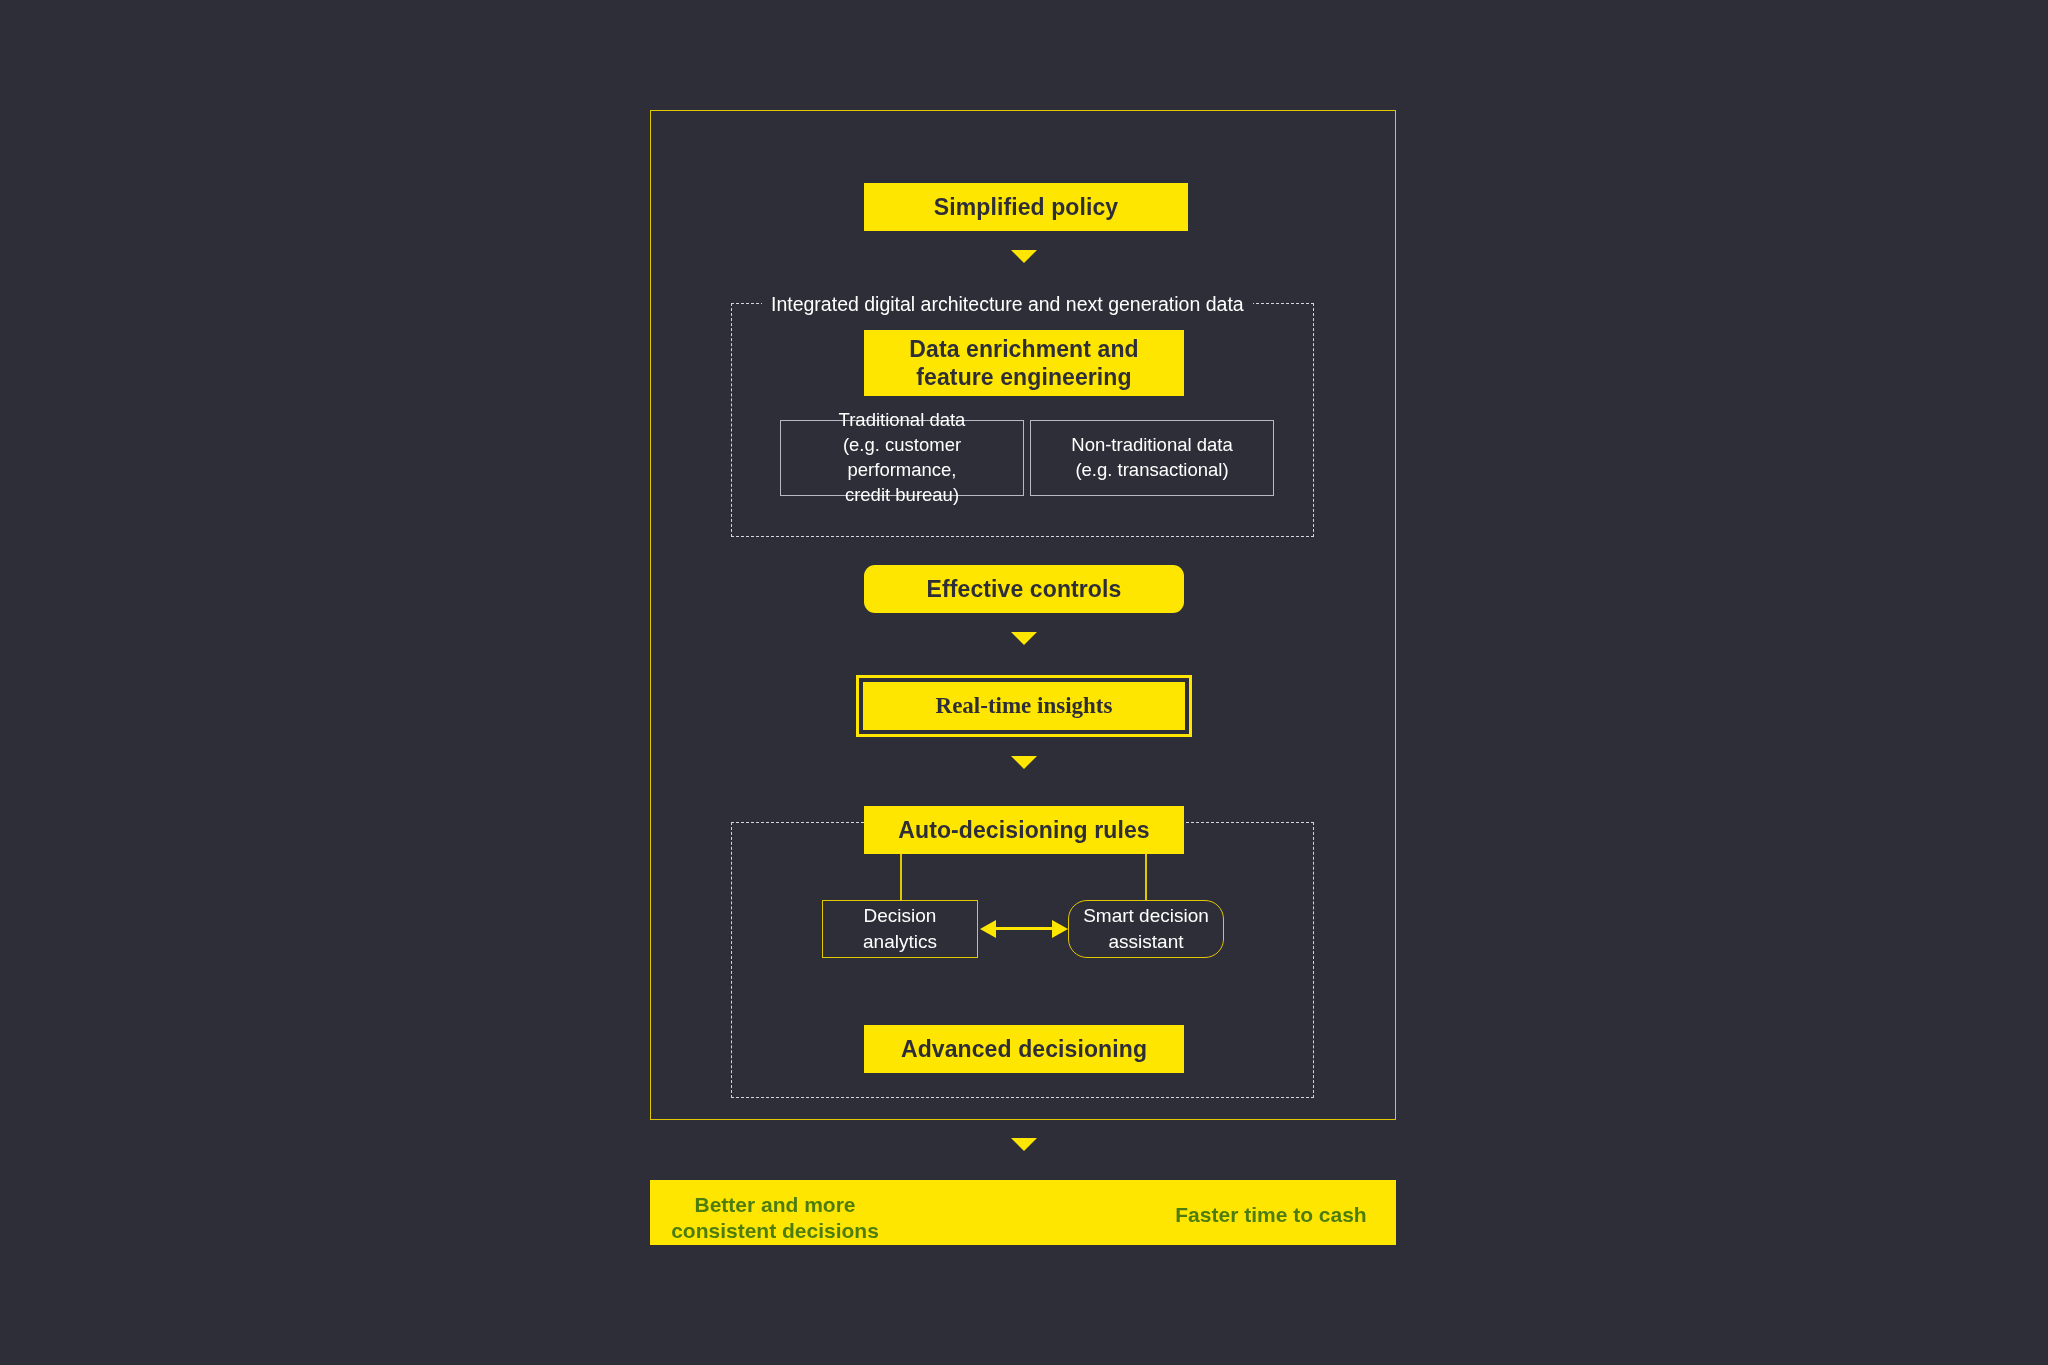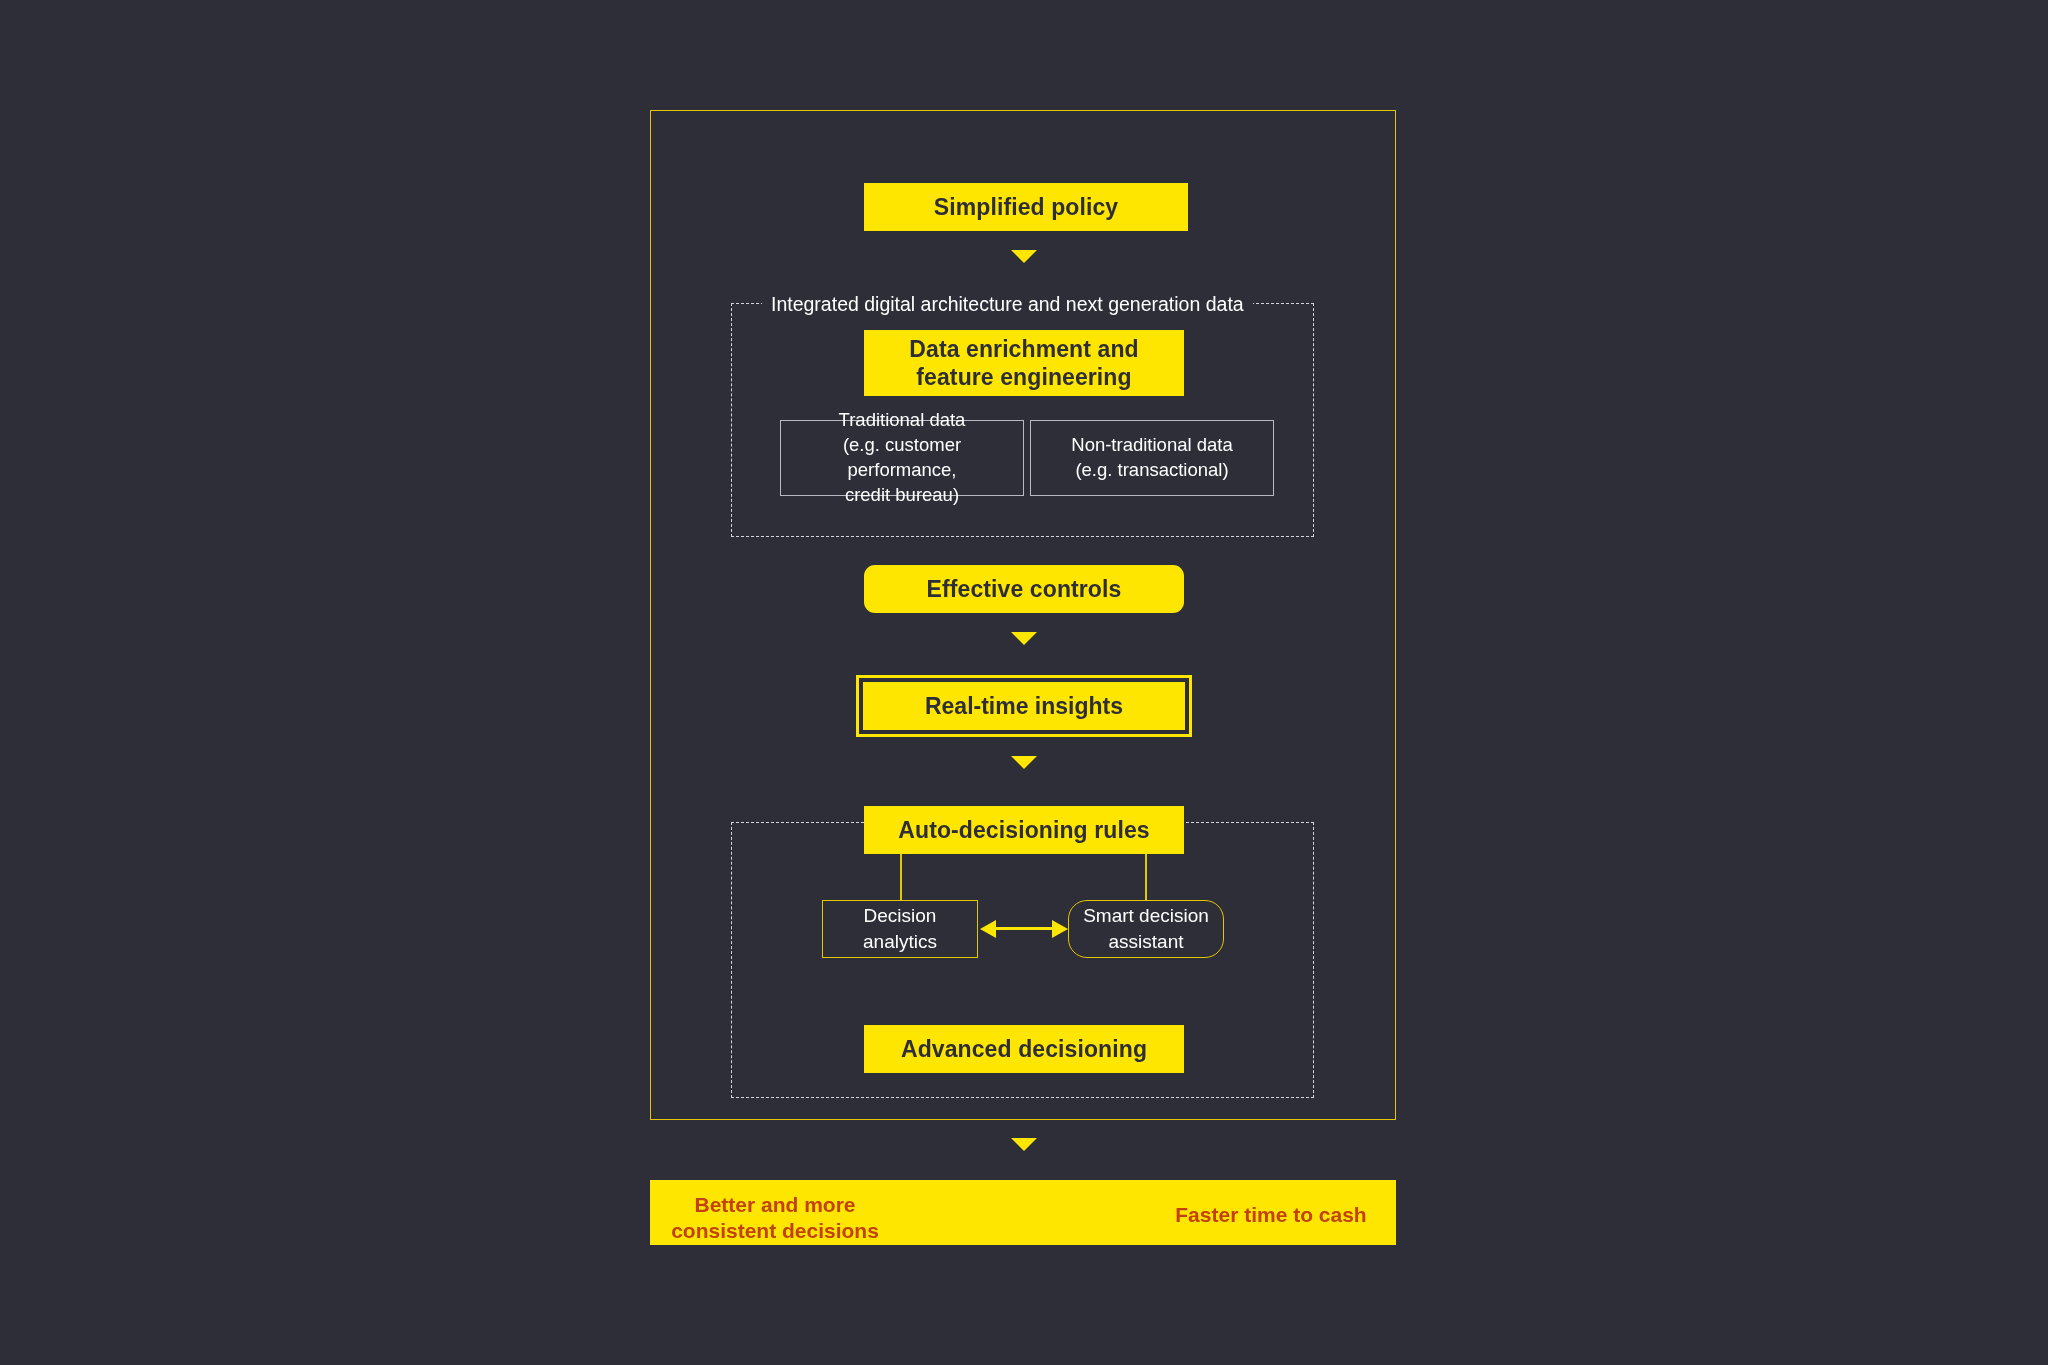--- a/index.html
+++ b/index.html
@@ -95,20 +95,21 @@
     background: #2e2e38;
   }
 
   
   .emph-outer {
     position: absolute;
     border: 3px solid #ffe600;
     background: #2e2e38;
     box-sizing: border-box;
     padding: 4px;
+    font-family: Liberation Serif, serif;
   }
   .emph-inner {
     width: 100%;
     height: 100%;
     background: #ffe600;
     color: #2e2e38;
     display: flex;
     align-items: center;
     justify-content: center;
     font-size: 23px;
@@ -139,21 +140,21 @@
   .outcome-bar {
     position: absolute;
     left: 650px;
     top: 1180px;
     width: 746px;
     height: 65px;
     background: #ffe600;
   }
   .outcome-item {
     position: absolute;
-    color: #c2410c;
+    color: #4d7c0f;
     font-size: 21px;
     font-weight: 600;
     text-align: center;
     line-height: 1.22;
     white-space: pre-line;
   }
 </style>
 </head>
 <body>
 

